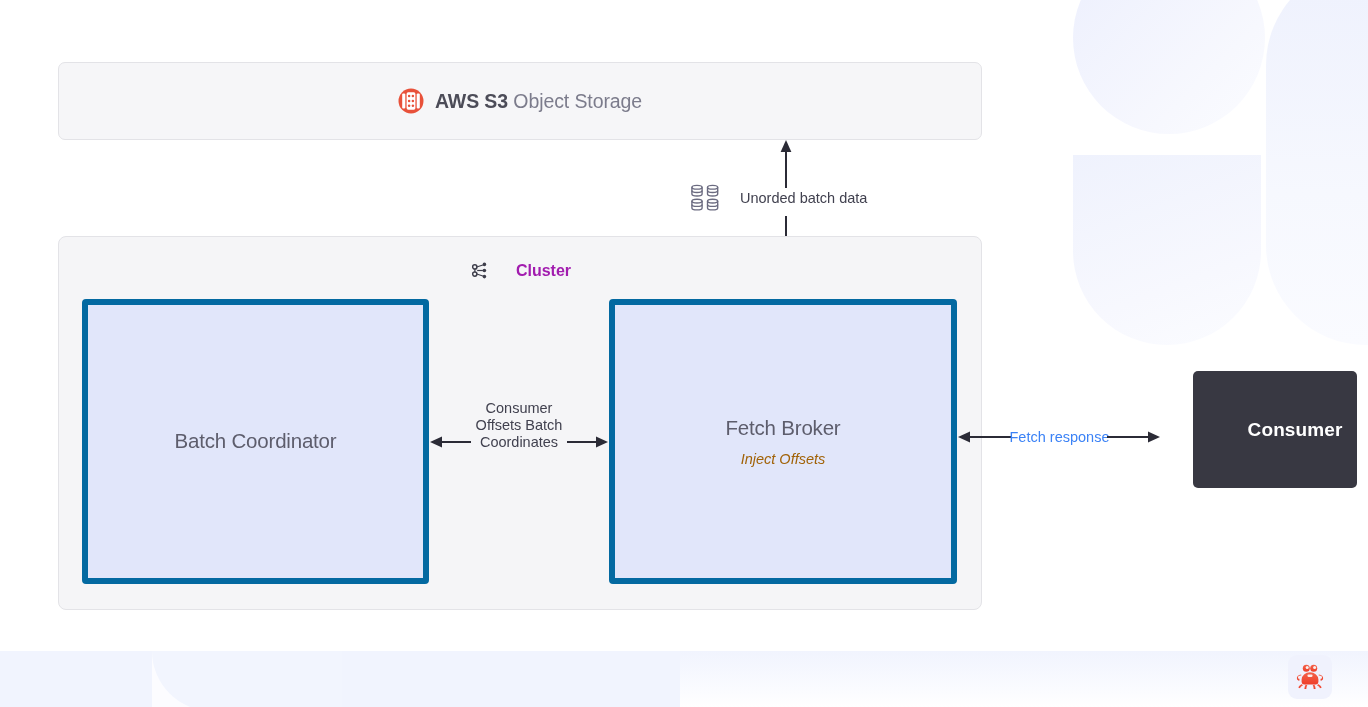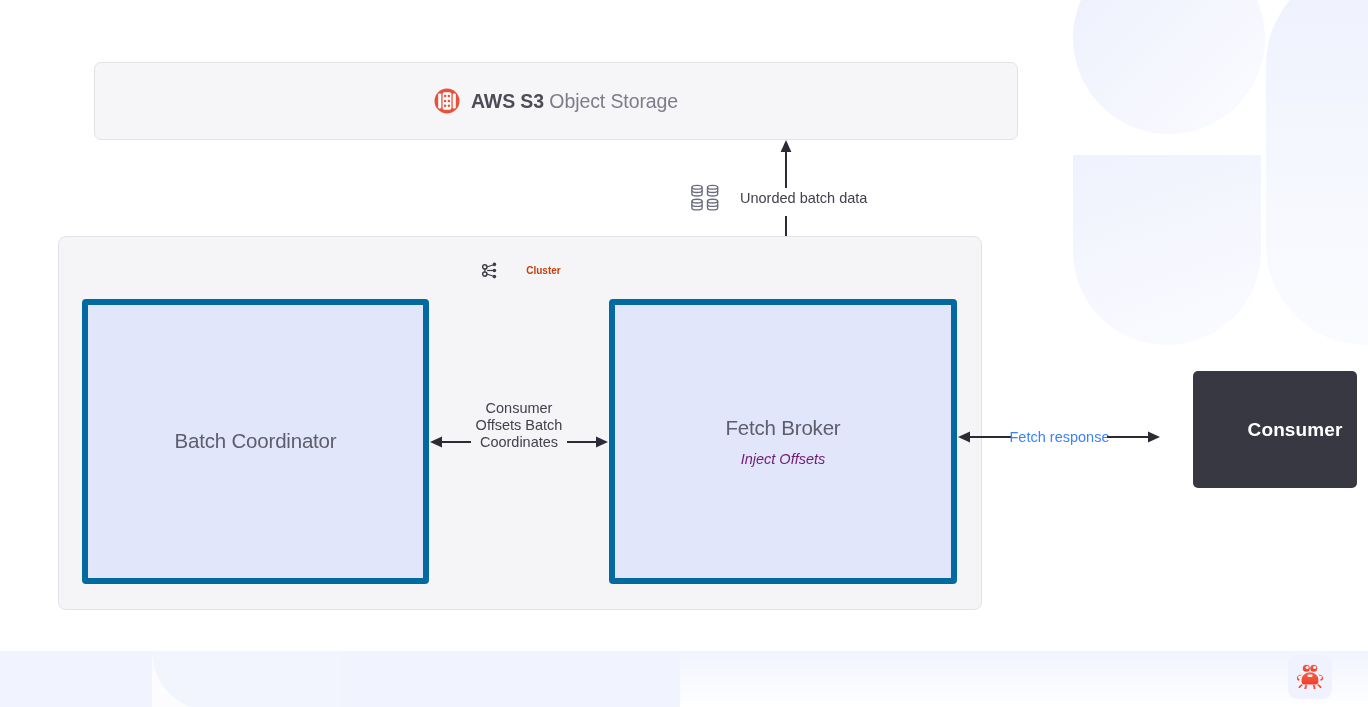--- a/index.html
+++ b/index.html
@@ -108,21 +108,20 @@
     top: 62px;
     width: 924px;
     height: 78px;
     background: #f6f6f8;
     border: 1px solid #e3e3e7;
     border-radius: 7px;
     display: flex;
     align-items: center;
     justify-content: center;
     gap: 11px;
-    margin-left: 36px;
   }
   .s3-title {
     font-size: 19.5px;
     letter-spacing: -0.1px;
     white-space: nowrap;
   }
   .s3-title .strong {
     font-weight: bold;
     color: #4c4c58;
   }
@@ -186,23 +185,23 @@
     position: absolute;
     left: 0;
     top: 24px;
     width: 100%;
     display: flex;
     align-items: center;
     justify-content: center;
     gap: 8px;
   }
   .cluster-head .cluster-label {
-    font-size: 10px;
+    font-size: 16px;
     font-weight: bold;
-    color: #c2410c;
+    color: #a21caf;
     margin-left: 20px;
   }
   .cluster-icon {
     width: 19px;
     height: 19px;
     display: block;
     flex: 0 0 auto;
   }
 
   
@@ -219,21 +218,21 @@
   .node-title {
     font-size: 20.5px;
     color: #5d5d6c;
     letter-spacing: -0.2px;
     line-height: 1.2;
     text-align: center;
   }
   .node-sub {
     font-size: 14.5px;
     font-style: italic;
-    color: #701a75;
+    color: #a16207;
     margin-top: 11px;
     text-align: left;
   }
 
   .node-coordinator {
     left: 82px;
     top: 299px;
     width: 347px;
     height: 285px;
   }

